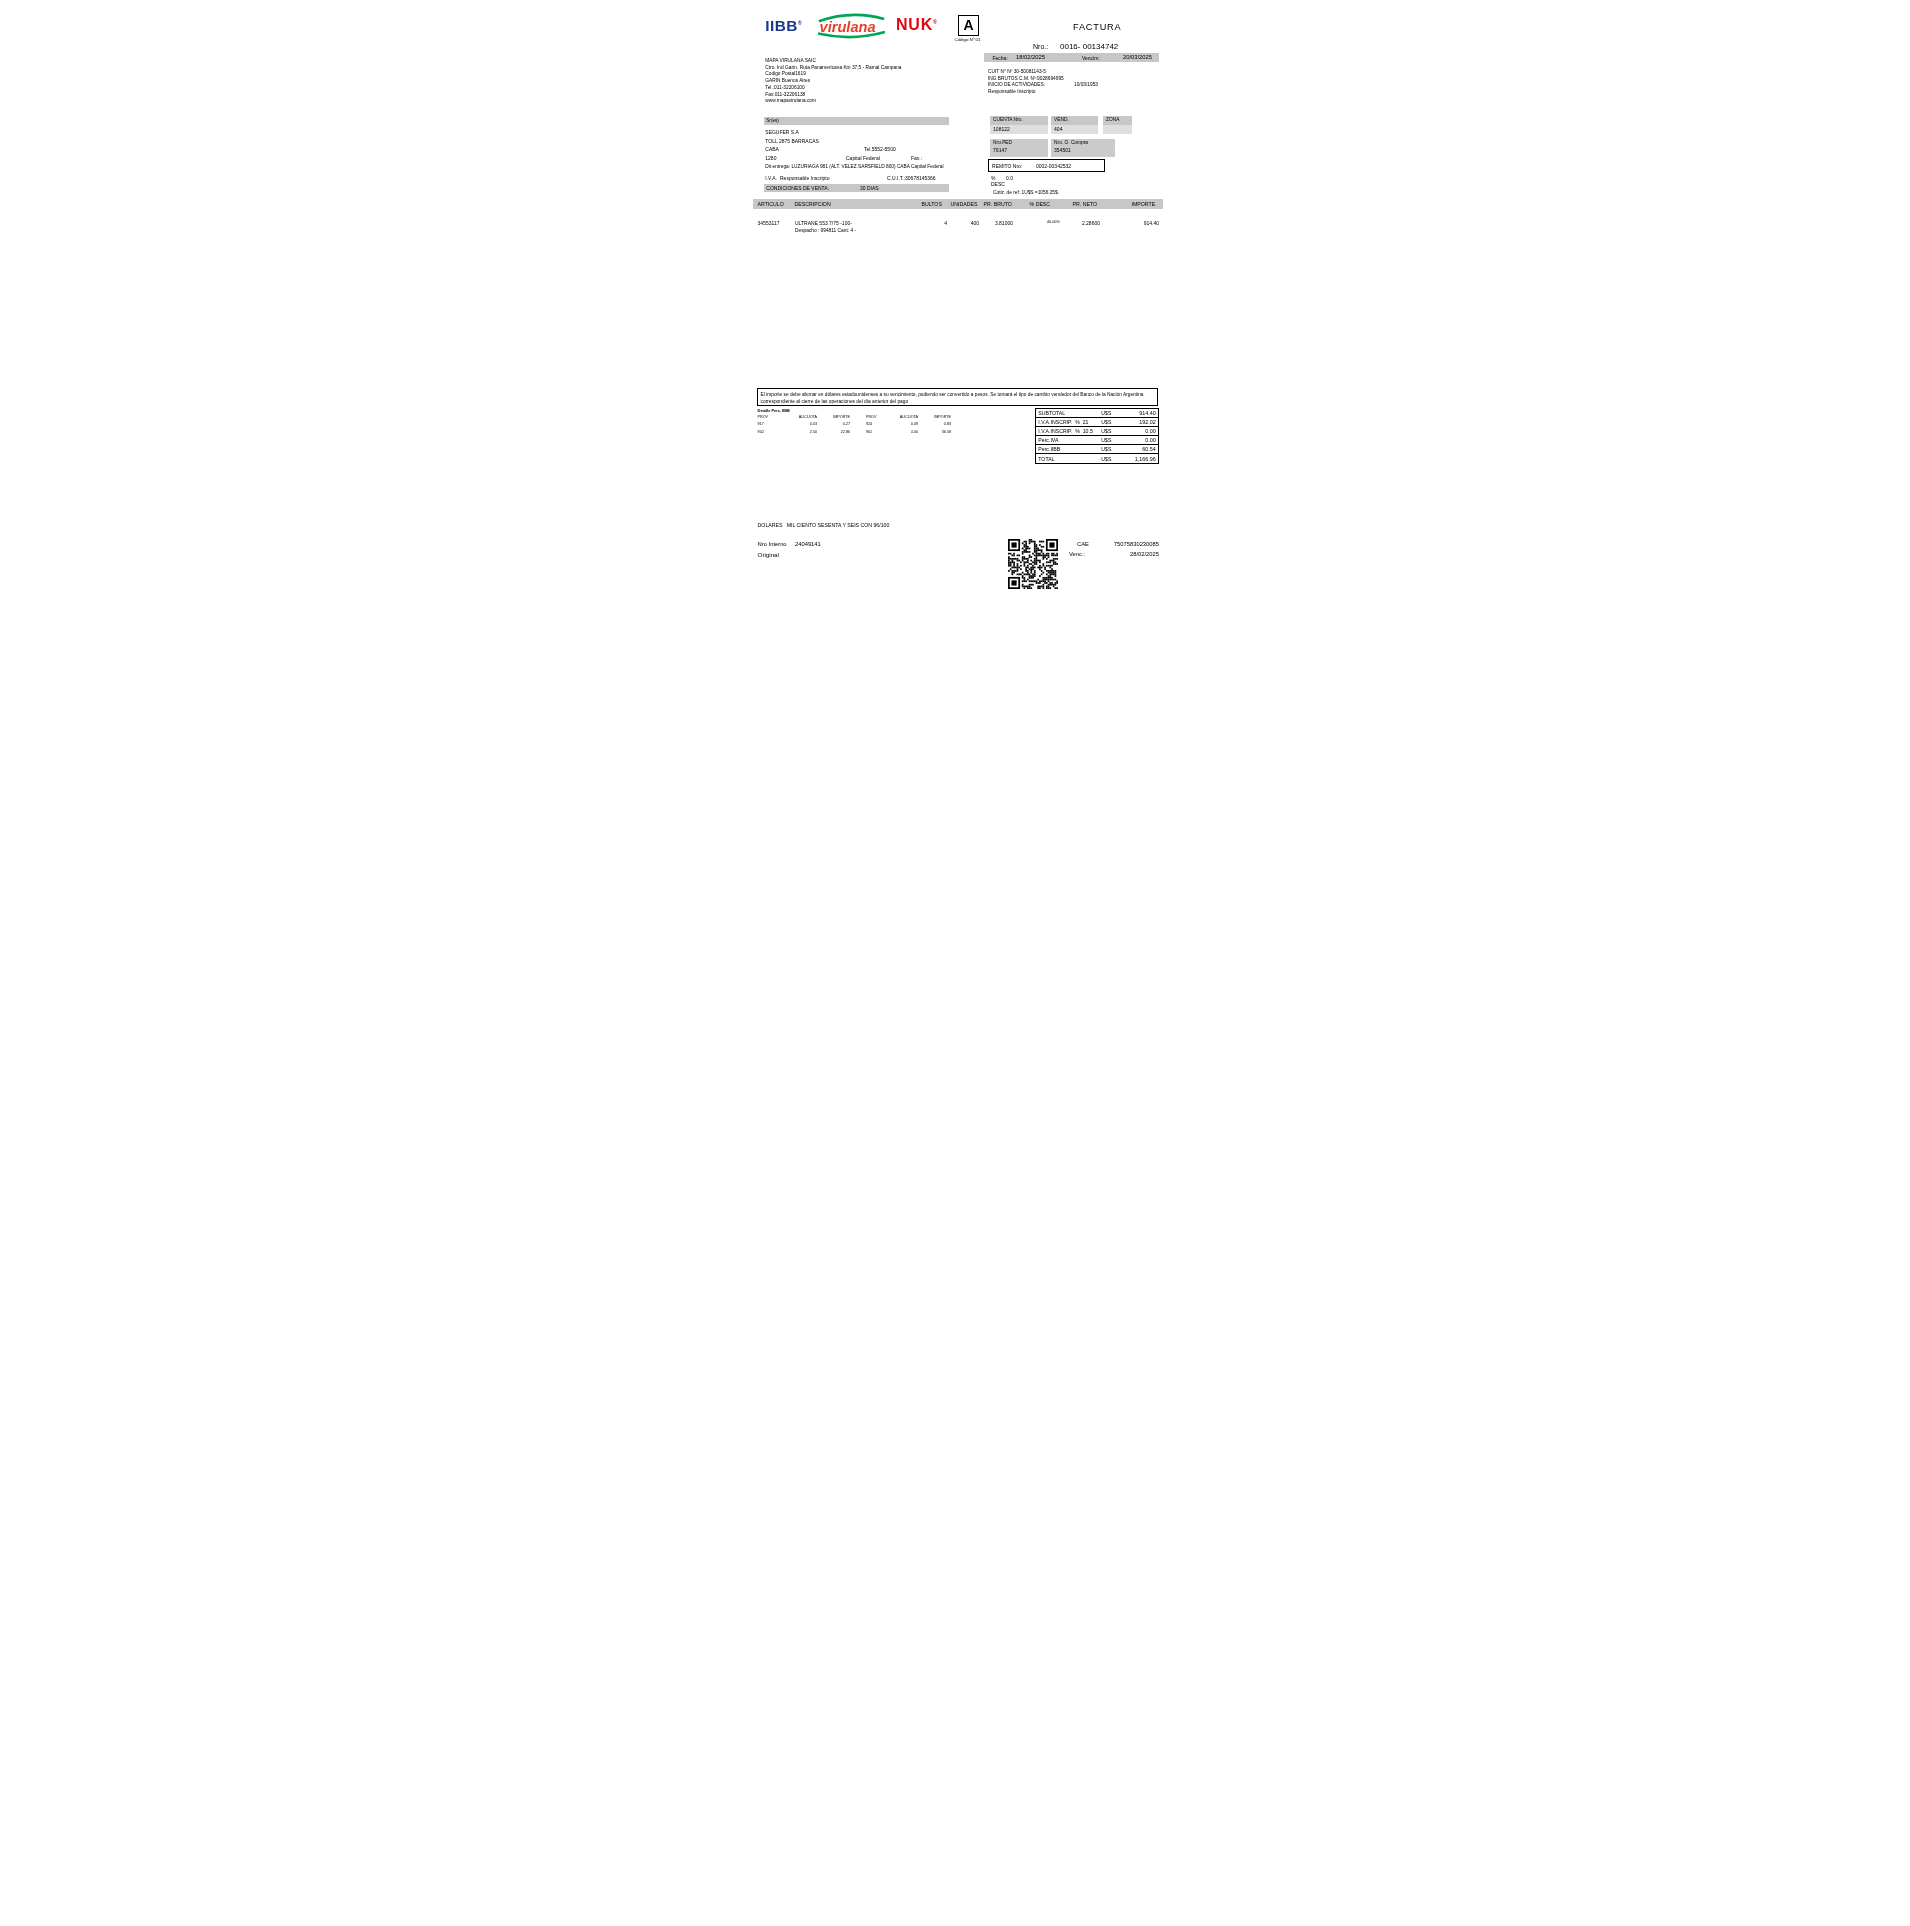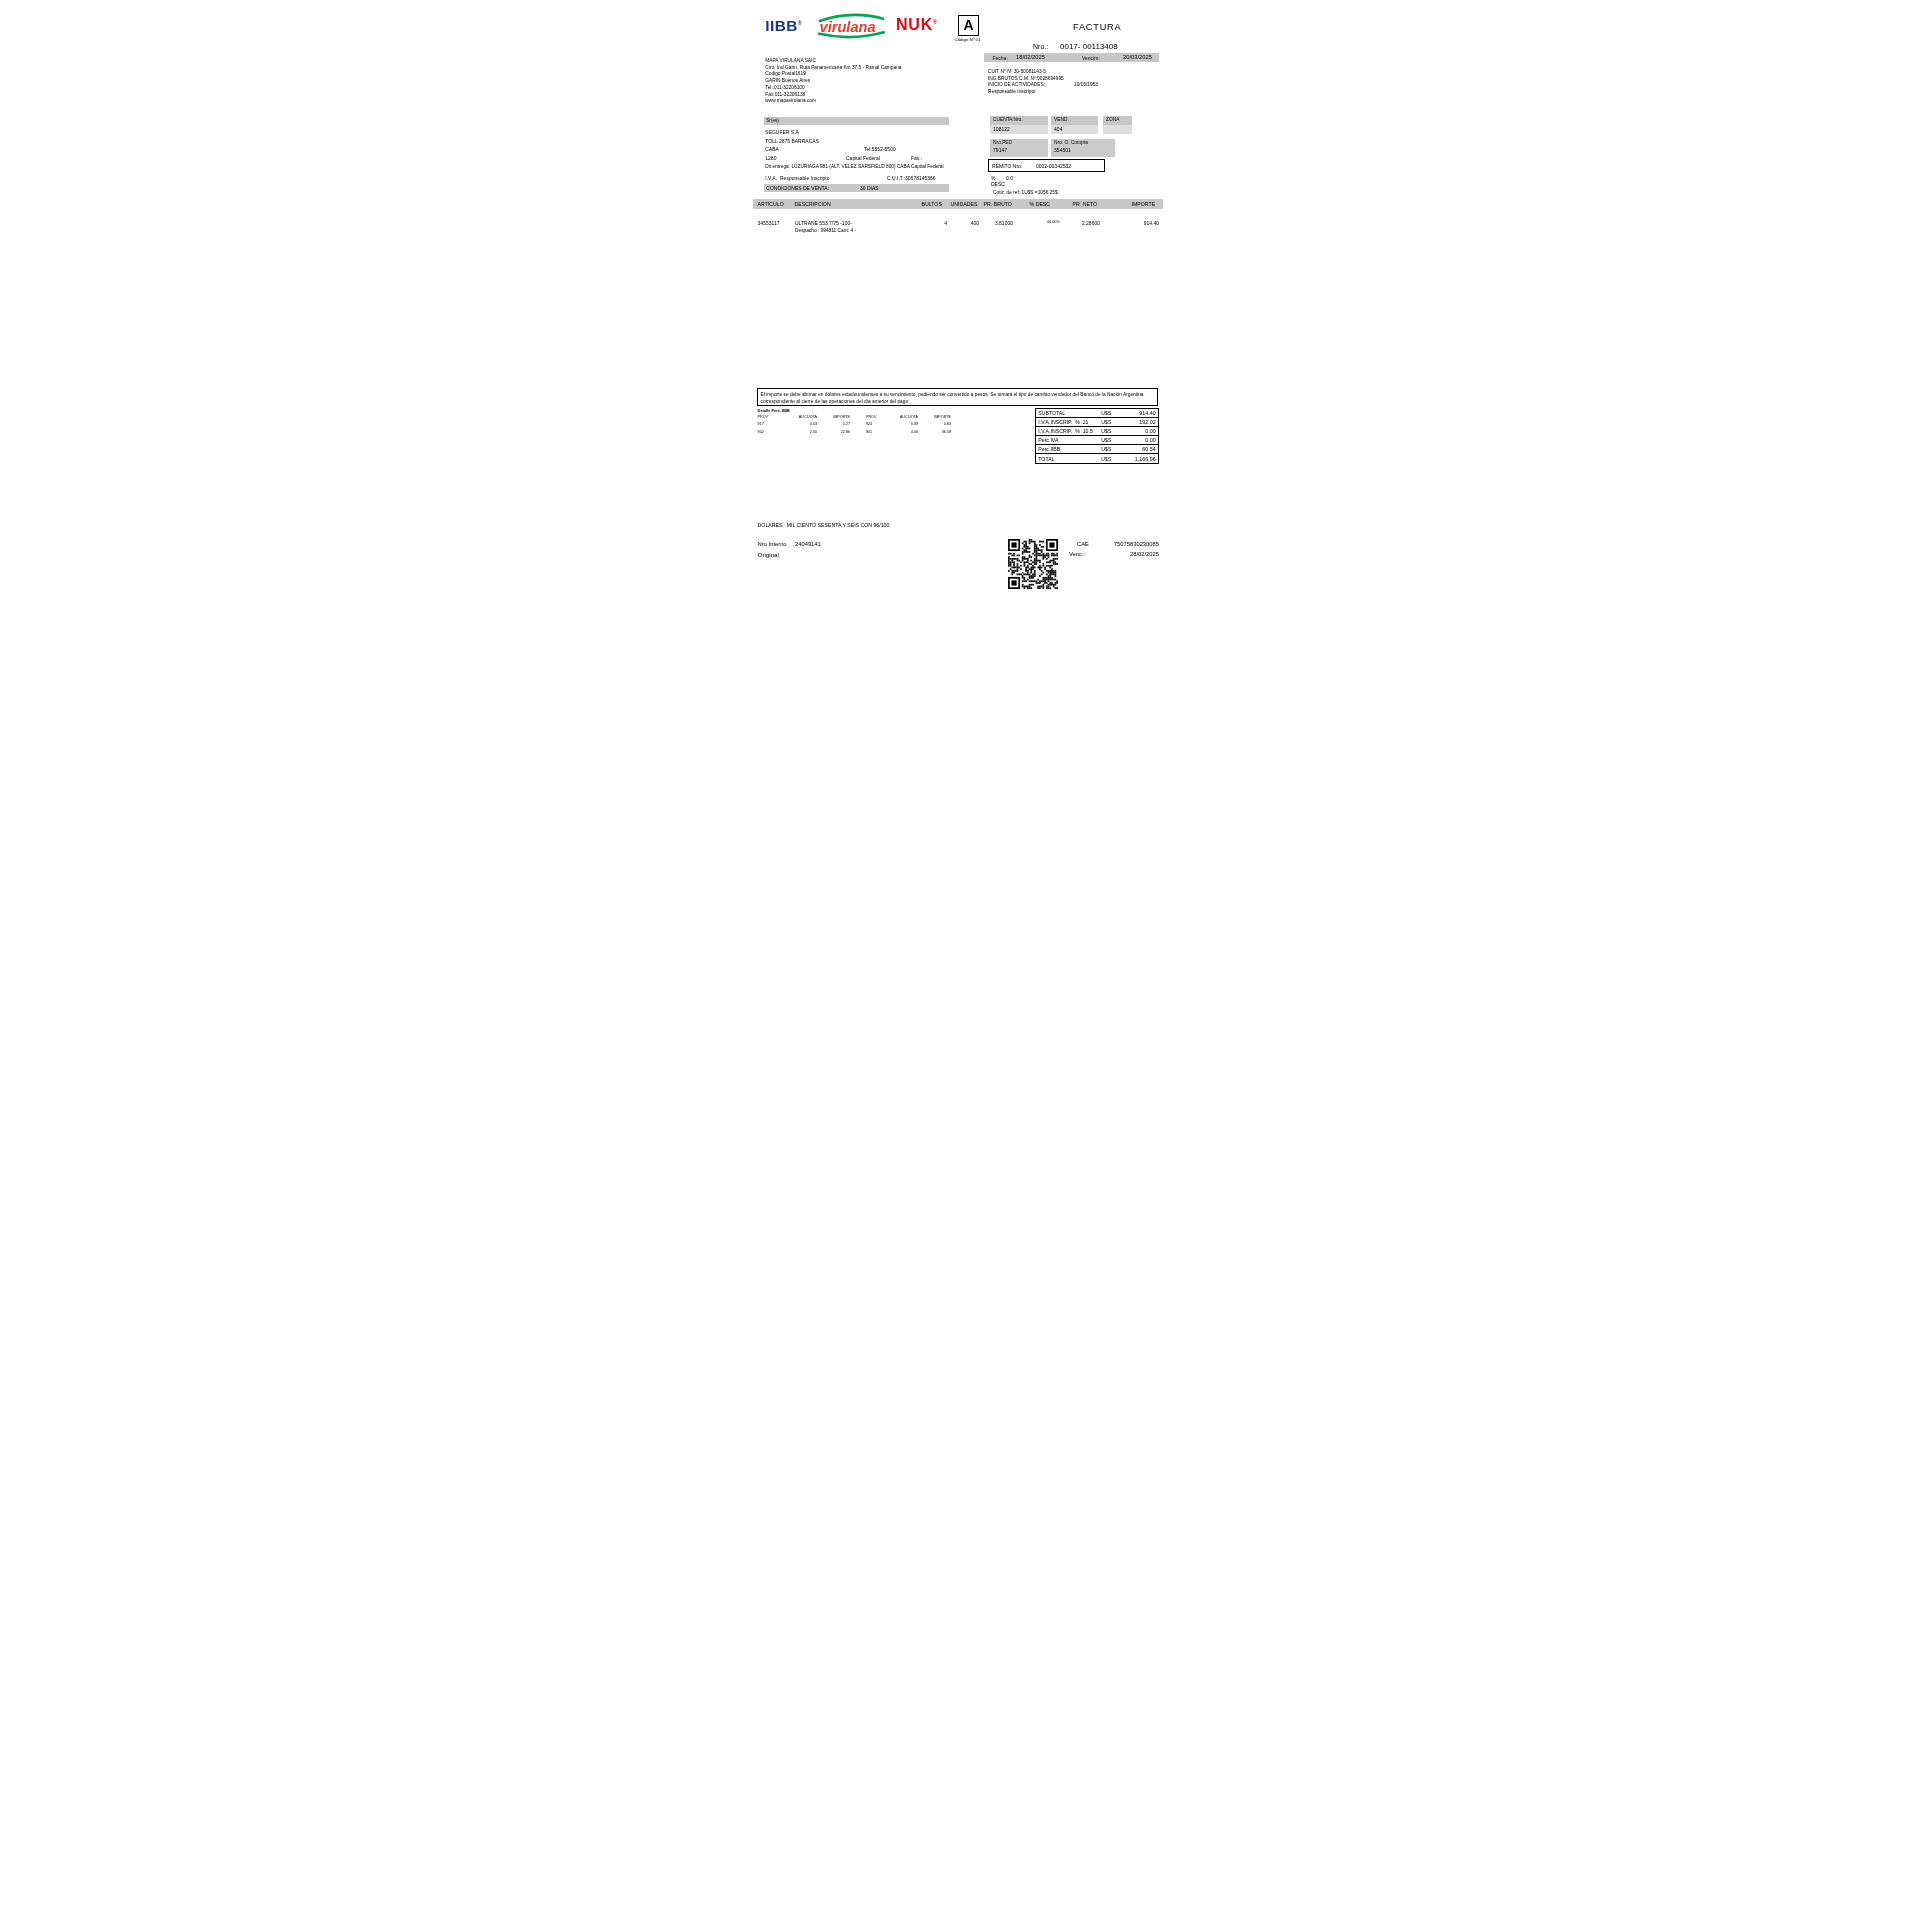--- a/index.html
+++ b/index.html
@@ -51,21 +51,21 @@
 
   <div class="abs logo-nuk" style="left:153px;top:16px;"><span>NUK</span><span class="regmark">®</span></div>
 
   <div class="abs a-box" style="left:215px;top:14.6px;">
       <span>A</span>
     </div>
   <div class="abs" style="left:207px;top:37px;width:35px;text-align:center;font-size:4.4px;">Código Nº 01</div>
 
   <div class="abs factura-title" style="left:290px;top:22.3px;padding-left:40px;">FACTURA</div>
   <div class="abs" style="left:290px;top:43px;font-size:7px;">Nro.:</div>
-  <div class="abs" style="left:317px;top:42px;font-size:8px;">0017- 00113408</div>
+  <div class="abs" style="left:317px;top:42px;font-size:8px;">0016- 00134742</div>
 
   <div class="abs gray" style="left:241px;top:53px;width:175px;height:8.9px;">
     <span class="abs" style="left:8.5px;top:1.5px;font-size:5px;">Fecha:</span>
     <span class="abs" style="left:32px;top:0.8px;font-size:5.8px;">18/02/2025</span>
     <span class="abs" style="left:98px;top:1.5px;font-size:5px;">Vencim:</span>
     <span class="abs" style="left:139px;top:0.8px;font-size:5.8px;">20/03/2025</span>
   </div>
 
   <div class="abs t" style="left:22.3px;top:58px;">MAPA VIRULANA SAIC</div>
   <div class="abs t" style="left:22.3px;top:65px;">Ctro. Ind Garín. Ruta Panamericana Km 37,5 - Ramal Campana</div>

